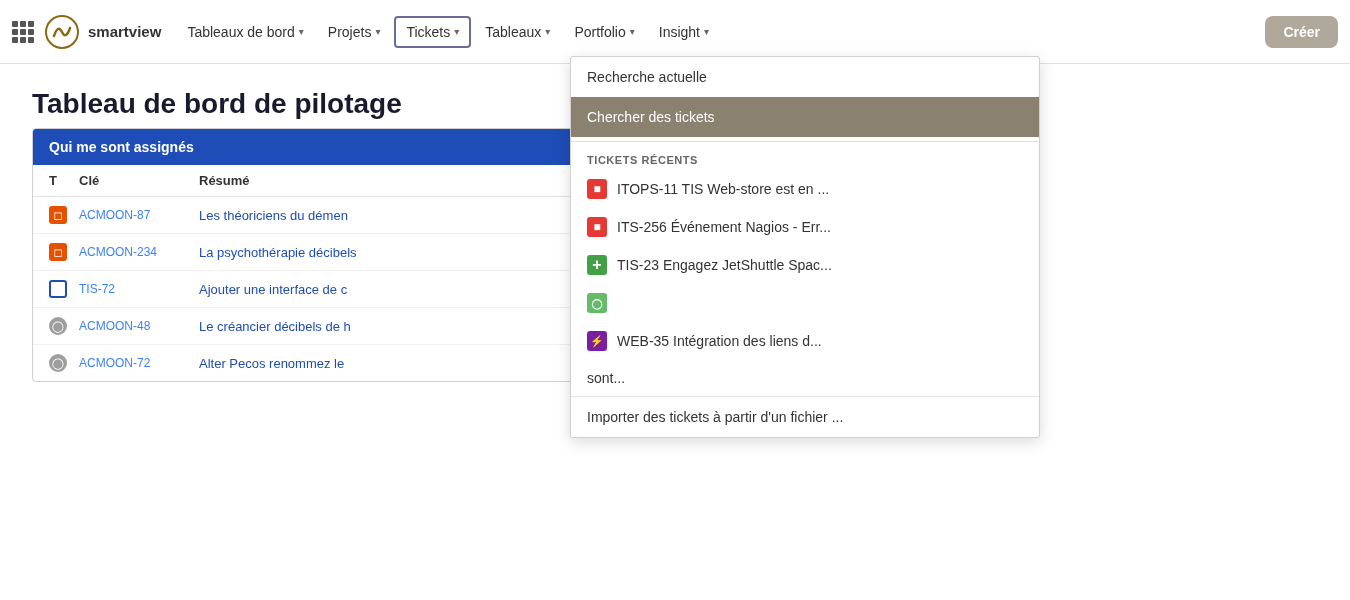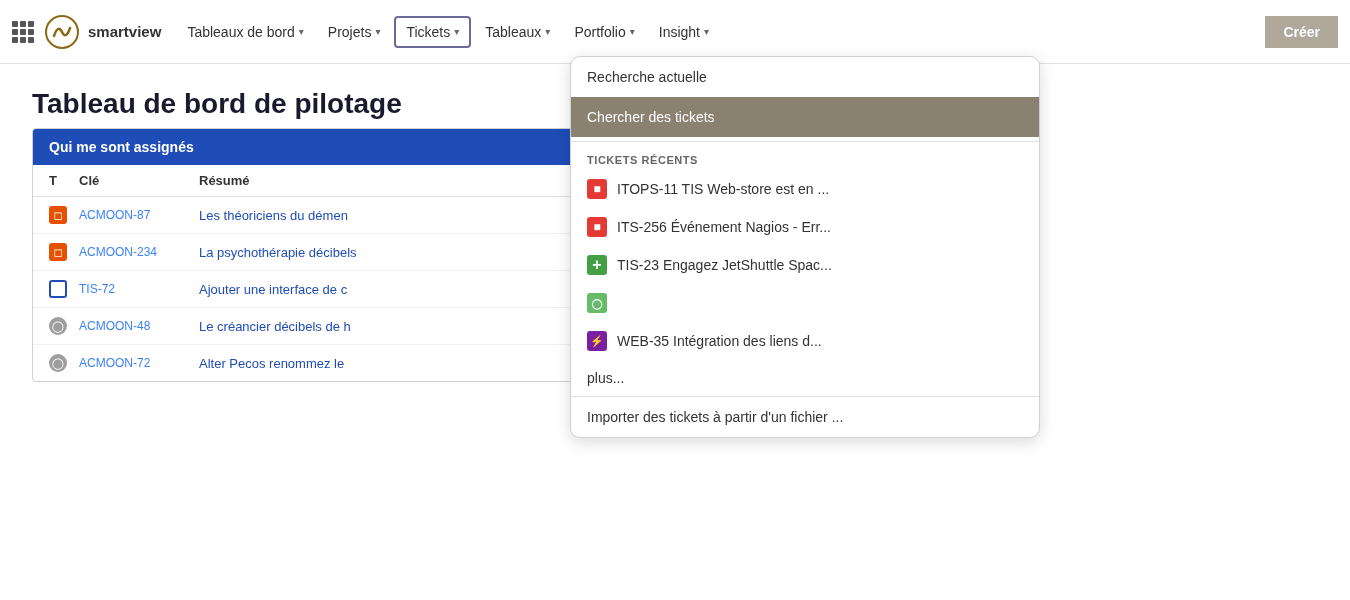--- a/index.html
+++ b/index.html
@@ -32,42 +32,42 @@
     .nav-item.active {
       border: 2px solid #6b6b9a;
       color: #333;
     }
     .nav-item .chevron {
       font-size: 10px; color: #666;
     }
     .nav-spacer { flex: 1; }
     .nav-create-btn {
       background: #b0a89a; color: #fff;
-      border: none; border-radius: 0;
+      border: none; border-radius: 8px;
       padding: 8px 18px; font-size: 14px; font-weight: 600;
       cursor: pointer;
     }
     .nav-apps-icon {
       display: grid; grid-template-columns: repeat(3,6px); gap: 2px;
       margin-right: 6px;
     }
     .nav-apps-icon span {
       width: 6px; height: 6px; background: #555; border-radius: 1px;
       display: block;
     }
 
     
     .dropdown-container {
       position: absolute;
       top: 56px;
       left: 570px;
       width: 470px;
       background: #fff;
       border: 1px solid #d0d0d0;
-      border-radius: 10px;
+      border-radius: 3px;
       box-shadow: 0 4px 16px rgba(0,0,0,0.15);
       z-index: 200;
     }
     .dropdown-item {
       display: flex; align-items: center;
       padding: 12px 16px;
       cursor: pointer;
       font-size: 14px;
       color: #333;
     }
@@ -220,21 +220,21 @@
     <span>TIS-23 Engagez JetShuttle Spac...</span>
   </div>
   <div class="dropdown-ticket-item">
     <span class="ticket-icon light-green" style="font-size:10px;">◯</span>
   </div>
   <div class="dropdown-ticket-item">
     <span class="ticket-icon purple" style="font-size:11px;">⚡</span>
     <span>WEB-35 Intégration des liens d...</span>
   </div>
 
-  <div class="dropdown-more">plus...</div>
+  <div class="dropdown-more">sont...</div>
   <div class="dropdown-import">Importer des tickets à partir d'un fichier ...</div>
 </div>
 
 <div class="main-content">
   <h1 class="page-title">Tableau de bord de pilotage</h1>
 
   <div class="table-container">
     <div class="table-header-row">Qui me sont assignés</div>
     <div class="table-col-headers">
       <span>T</span>

